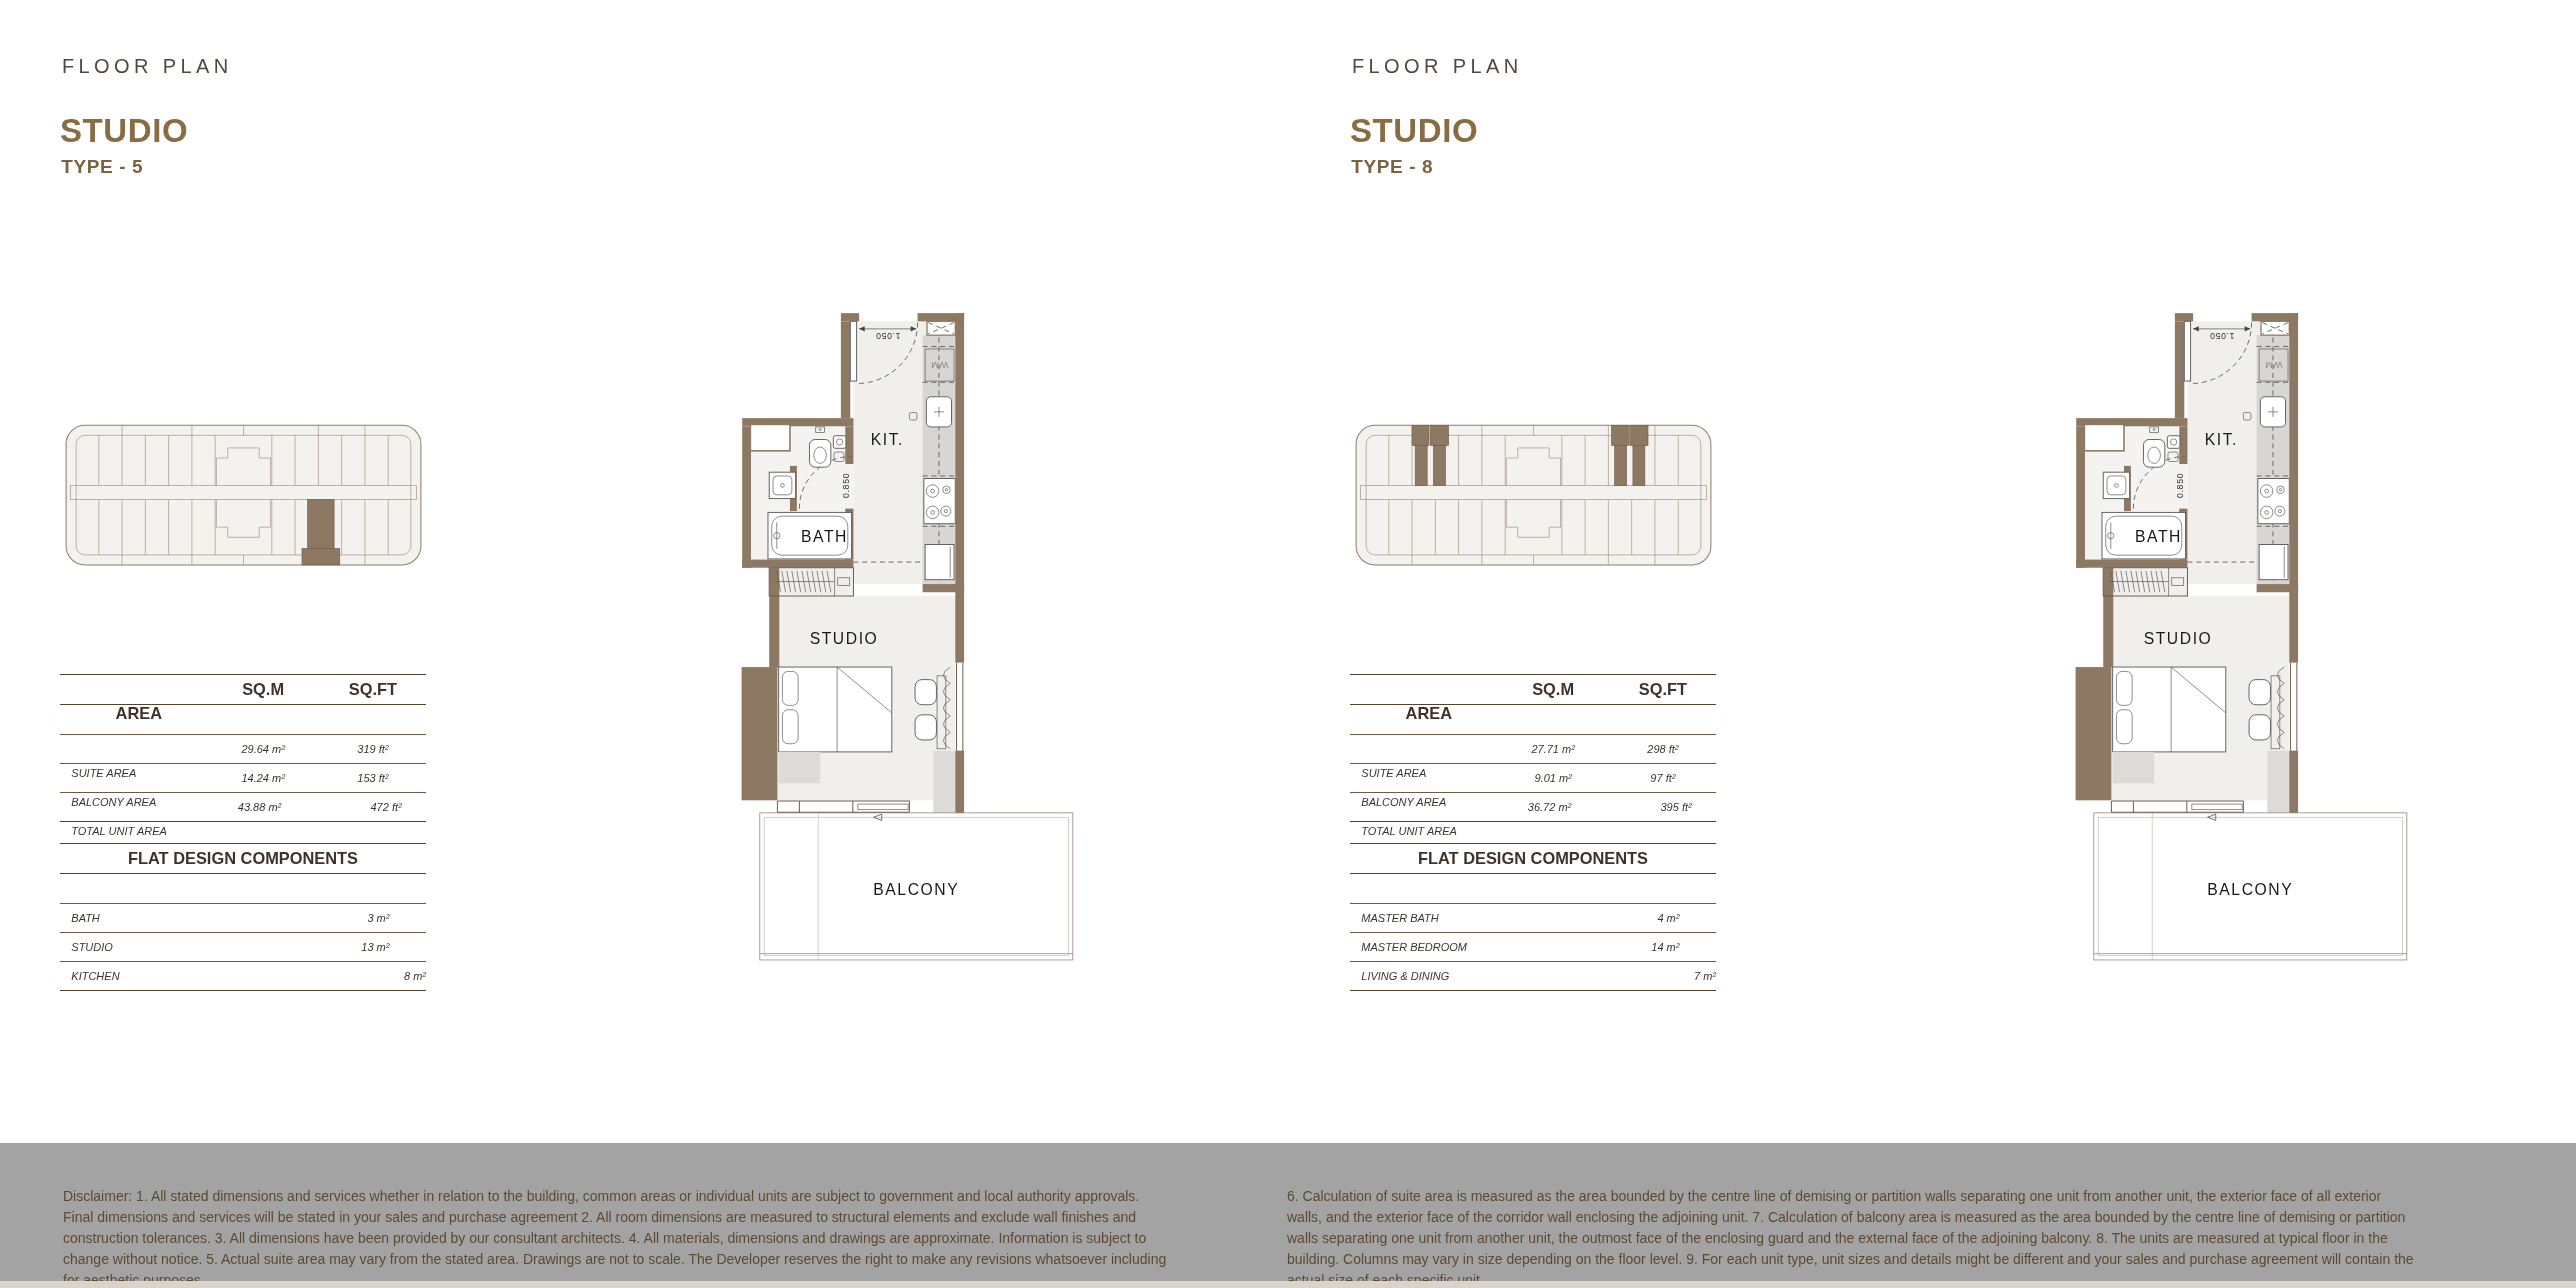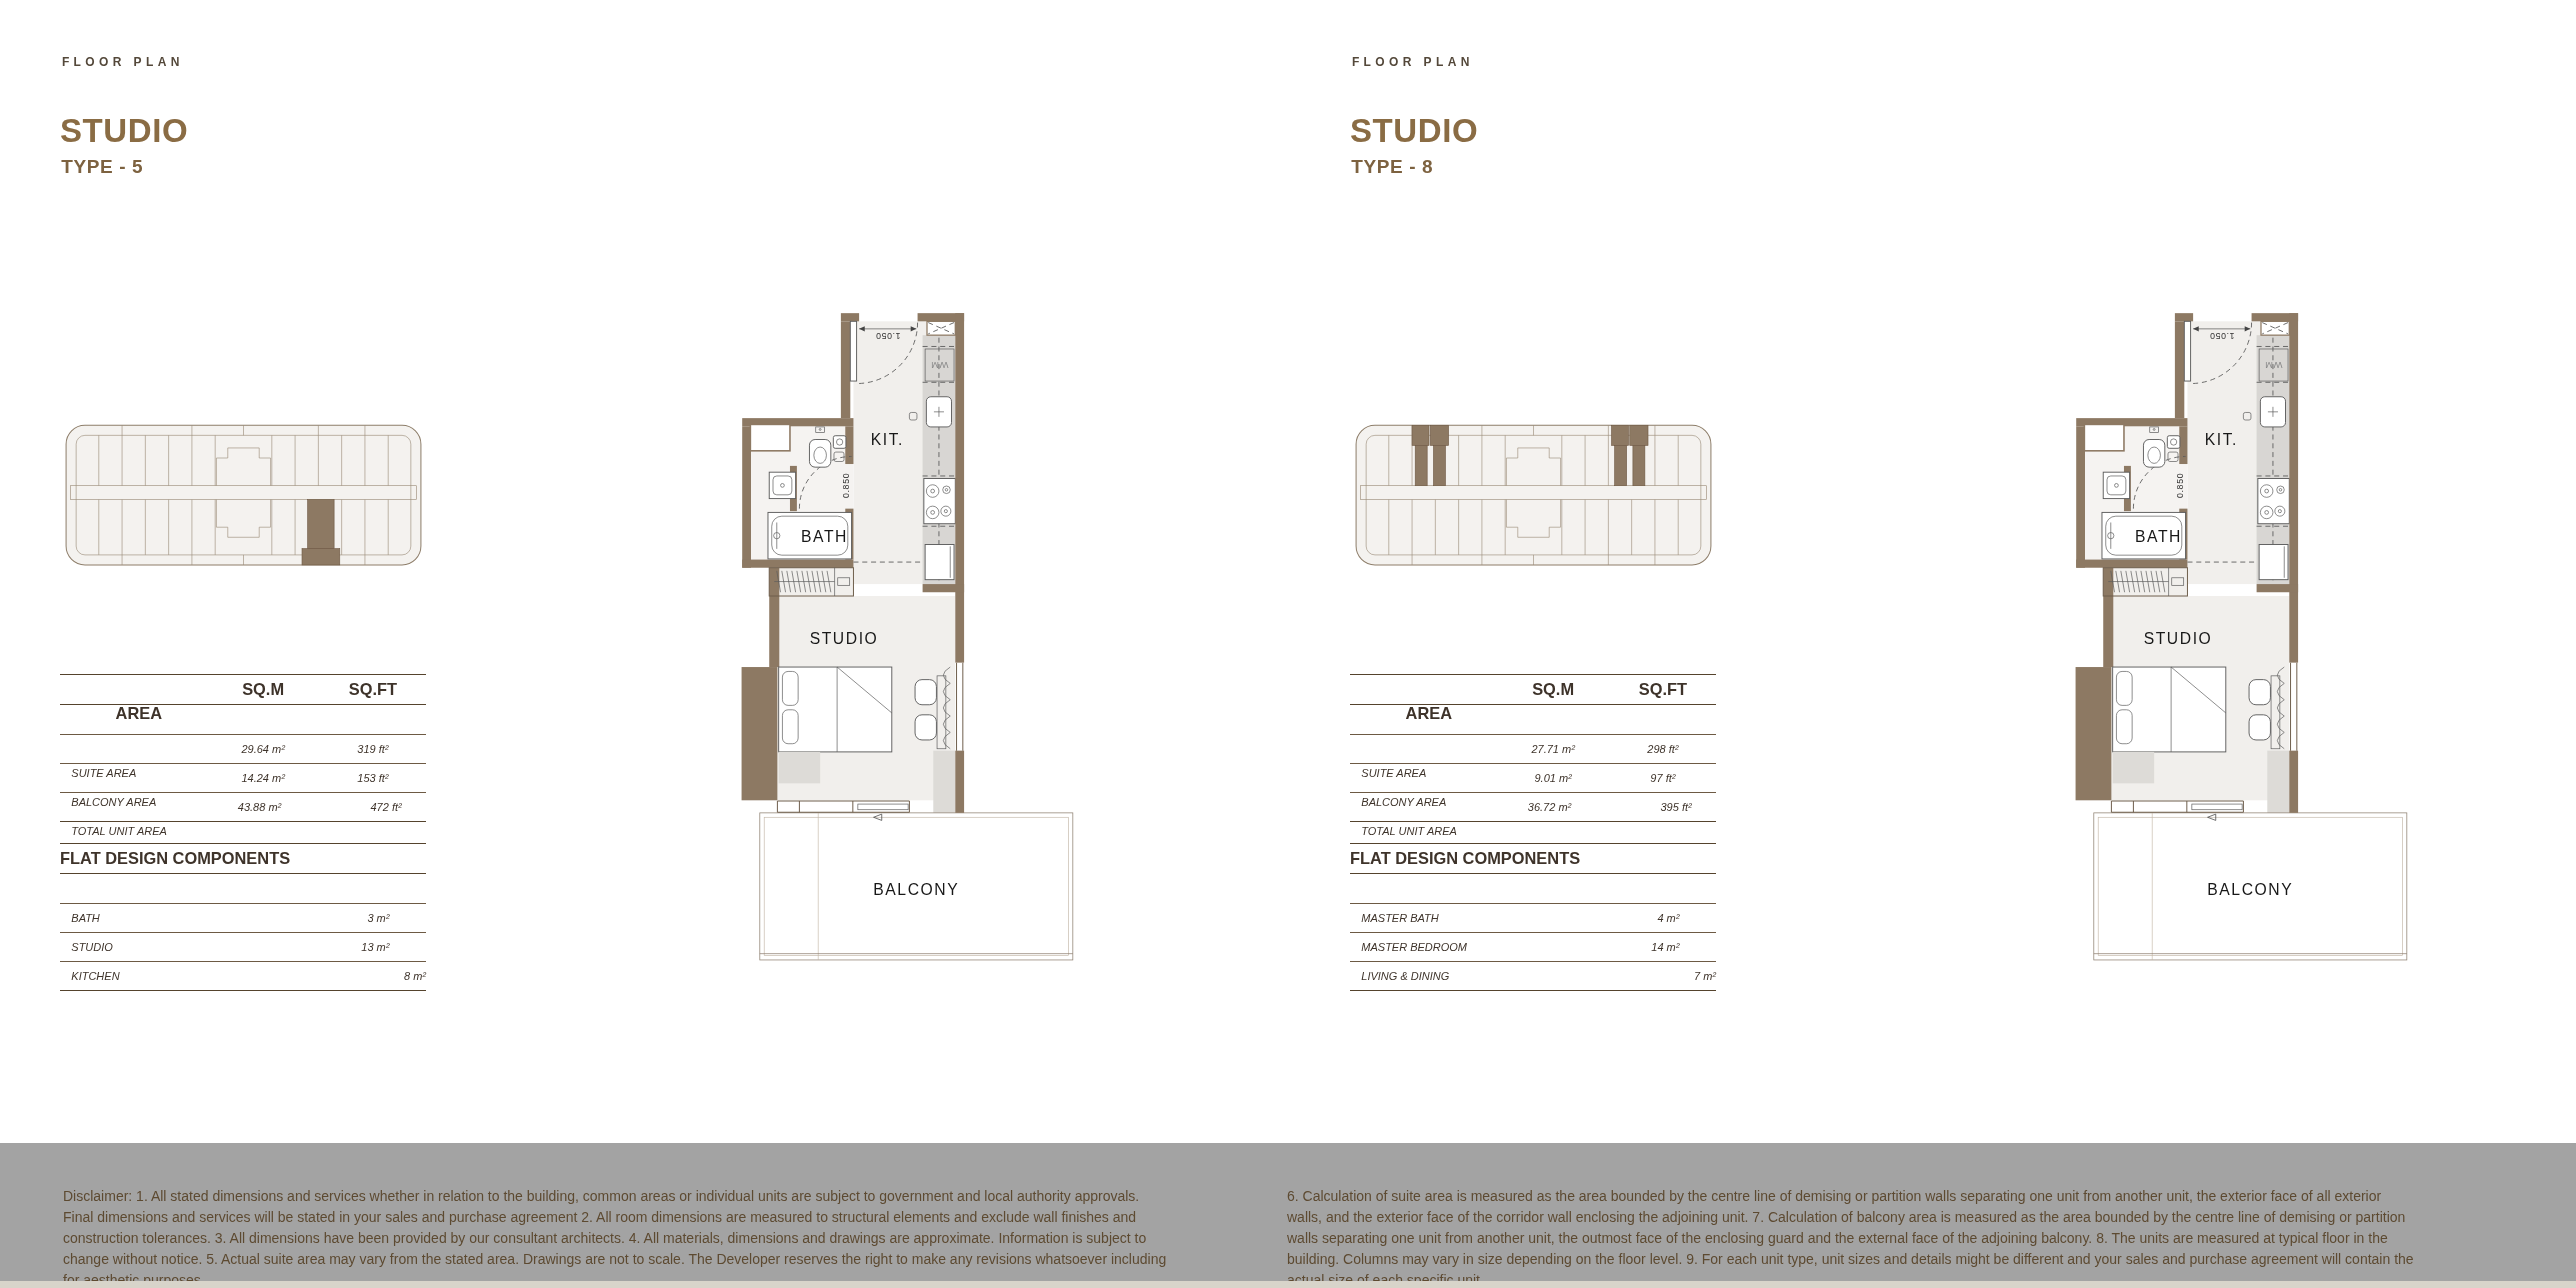--- a/index.html
+++ b/index.html
@@ -2,22 +2,22 @@
 <html style="font-size:10px"><head>
 <meta charset="utf-8">
 <style>
   html,body{margin:0;padding:0;background:#ffffff;}
   #canvas{position:relative;width:2576px;height:1288px;background:#ffffff;overflow:hidden;
           font-family:"Liberation Sans",sans-serif;}
   .panel{position:absolute;top:0;width:1258px;height:1288px;}
   .panel.left{left:60px;}
   .panel.right{left:1350px;}
 
-  .eyebrow{position:absolute;left:1.9px;top:55px;font-size:12px;letter-spacing:4.4px;
-           color:#54483a;font-weight:700;}
+  .eyebrow{position:absolute;left:1.9px;top:55px;font-size:20px;letter-spacing:4.4px;
+           color:#54483a;font-weight:400;}
   .title{position:absolute;left:0px;top:112px;font-size:33px;font-weight:bold;
          letter-spacing:0.6px;color:#8a6c44;}
   .subtitle{position:absolute;left:1.3px;top:156px;font-size:19px;font-weight:bold;
             letter-spacing:0.6px;color:#7d6240;}
 
   .keyplan{position:absolute;left:3.8px;top:419px;}
 
   .dtable{position:absolute;left:0;width:366px;border-top:1.9px solid #55432d;color:#3e332a;}
   .dtable.area{top:674px;}
   .dtable.comp{top:843px;}
@@ -25,21 +25,21 @@
           font-weight:bold;font-size:16.4px;}
   .t-spacer{height:29px;border-bottom:1.3px solid #6d5a44;}
   .t-row{display:flex;align-items:center;height:28px;border-bottom:1.3px solid #6d5a44;
          font-size:11px;font-style:italic;}
   .t-row:last-child{border-bottom:1.3px solid #55432d;gap:44px;}
   .c-label{width:40%;padding-left:11.3px;box-sizing:border-box;text-align:left;margin-top:47px;}
   .c-mid{width:31%;text-align:center;}
   .c-end{width:29%;text-align:center;}
   .c-comp-label{width:60%;padding-left:11.3px;box-sizing:border-box;text-align:left;}
   .c-comp-val{width:30%;text-align:right;}
-  .c-comp-title{width:100%;}
+  .c-comp-title{width:100%;text-align:center;}
 
   .plan{position:absolute;top:301px;}
   .panel.left .plan{left:669px;}
   .panel.right .plan{left:713px;}
 
   
   .wall{fill:#8d7963;}
   .floor{fill:#f1efec;}
   .floorb{fill:#f5f3f1;}
   .counter{fill:#d8d6d3;}

